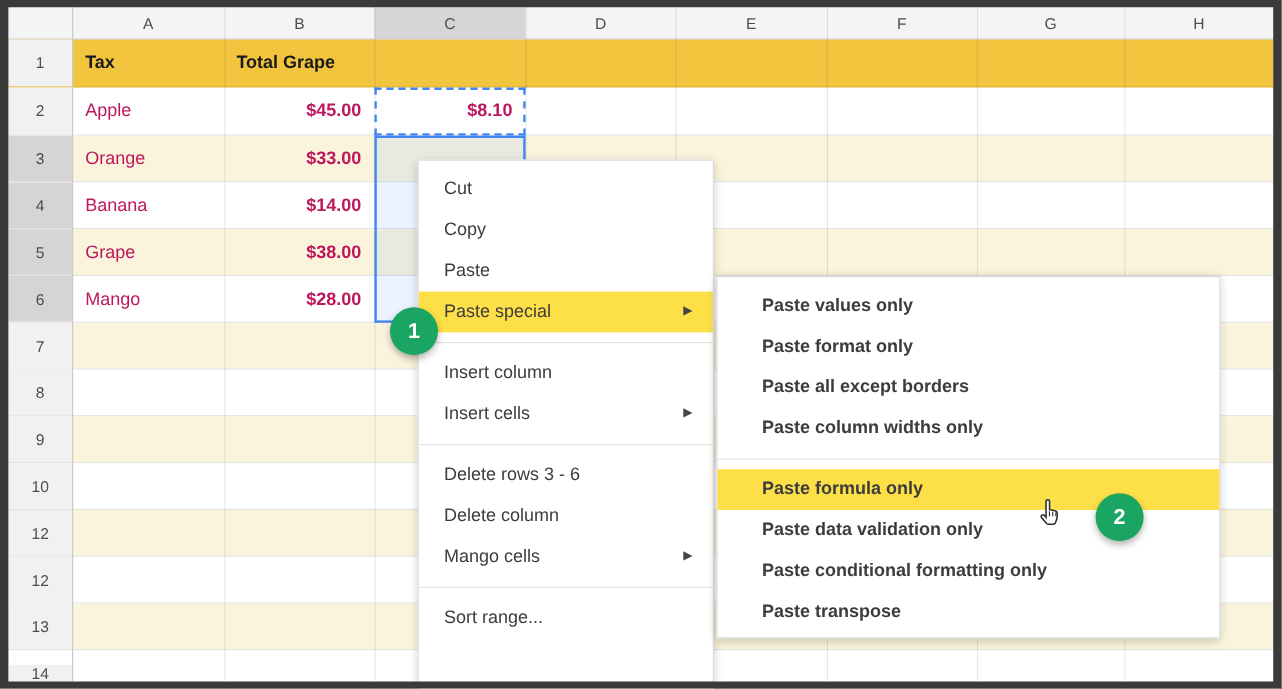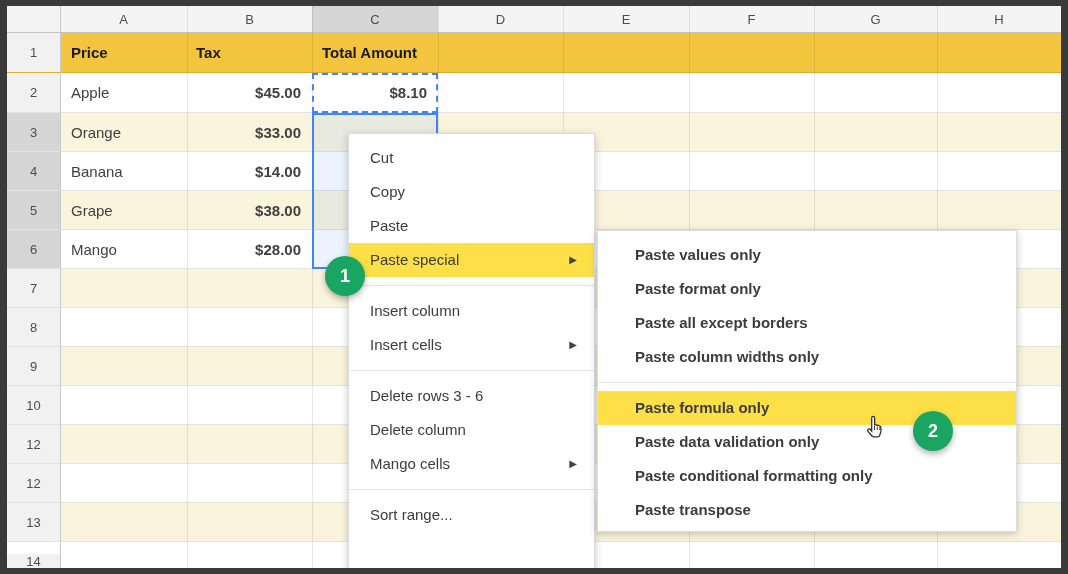--- a/index.html
+++ b/index.html
@@ -26,21 +26,21 @@
   .row { display:flex; border-bottom:1px solid #e3e3e3; background:#fff; }
   .row.h40 { height:40px; } .row.h39 { height:39px; } .row.cut { height:27px; border-bottom:none;align-items:flex-end; }
   .row.yellow { background:#F3C53F; border-bottom:1px solid #d9ae2e; }
   .row.cream  { background:#FBF4DD; }
   .rowh {
     width:53px; flex:none; display:flex; align-items:center; justify-content:center;
     font-size:13px; color:#4d4d4d; background:#f1f1f1;
   }
   .rowh.selected { background:#d5d5d5; }
   .row.yellow .rowh { background:#f1f1f1; }
-  .cell { flex:none; display:flex; align-items:center; font-size:15px; color:#404040; padding:0 11px; overflow:hidden; }
+  .cell { flex:none; display:flex; align-items:center; font-size:15px; color:#be185d; padding:0 11px; overflow:hidden; }
   .cell.right { justify-content:flex-end;font-weight:bold; }
   .cell.bold { font-weight:bold; color:#1a1a1a; }
   .filler { flex:1; }
   .vline { position:absolute; top:0; bottom:0; width:1px; background:rgba(0,0,0,0.09); pointer-events:none; }
   .vline.ruler { background:#c9c9c9; }
   
   .copied-cell {
     position:absolute; left:305px; top:67px; width:126px; height:40px;
     border:2px dashed #4285f4; pointer-events:none;
   }
@@ -91,23 +91,22 @@
       <div class="colh w-c selected">C</div>
       <div class="colh w-d">D</div>
       <div class="colh w-e">E</div>
       <div class="colh w-f">F</div>
       <div class="colh w-g">G</div>
       <div class="colh w-h">H</div>
     </div>
 
     <div class="row h40 yellow">
       <div class="rowh">1</div>
-      <div class="cell bold w-b">Price</div>
       <div class="cell bold w-c">Tax</div>
-      <div class="cell bold w-d">Total Amount</div>
+      <div class="cell bold w-d">Total Grape</div>
       <div class="filler"></div>
     </div>
 
     <div class="row h40">
       <div class="rowh">2</div>
       <div class="cell w-a">Apple</div>
       <div class="cell right w-b">$45.00</div>
       <div class="cell right w-c">$8.10</div>
       <div class="cell w-d"></div>
       <div class="filler"></div>

